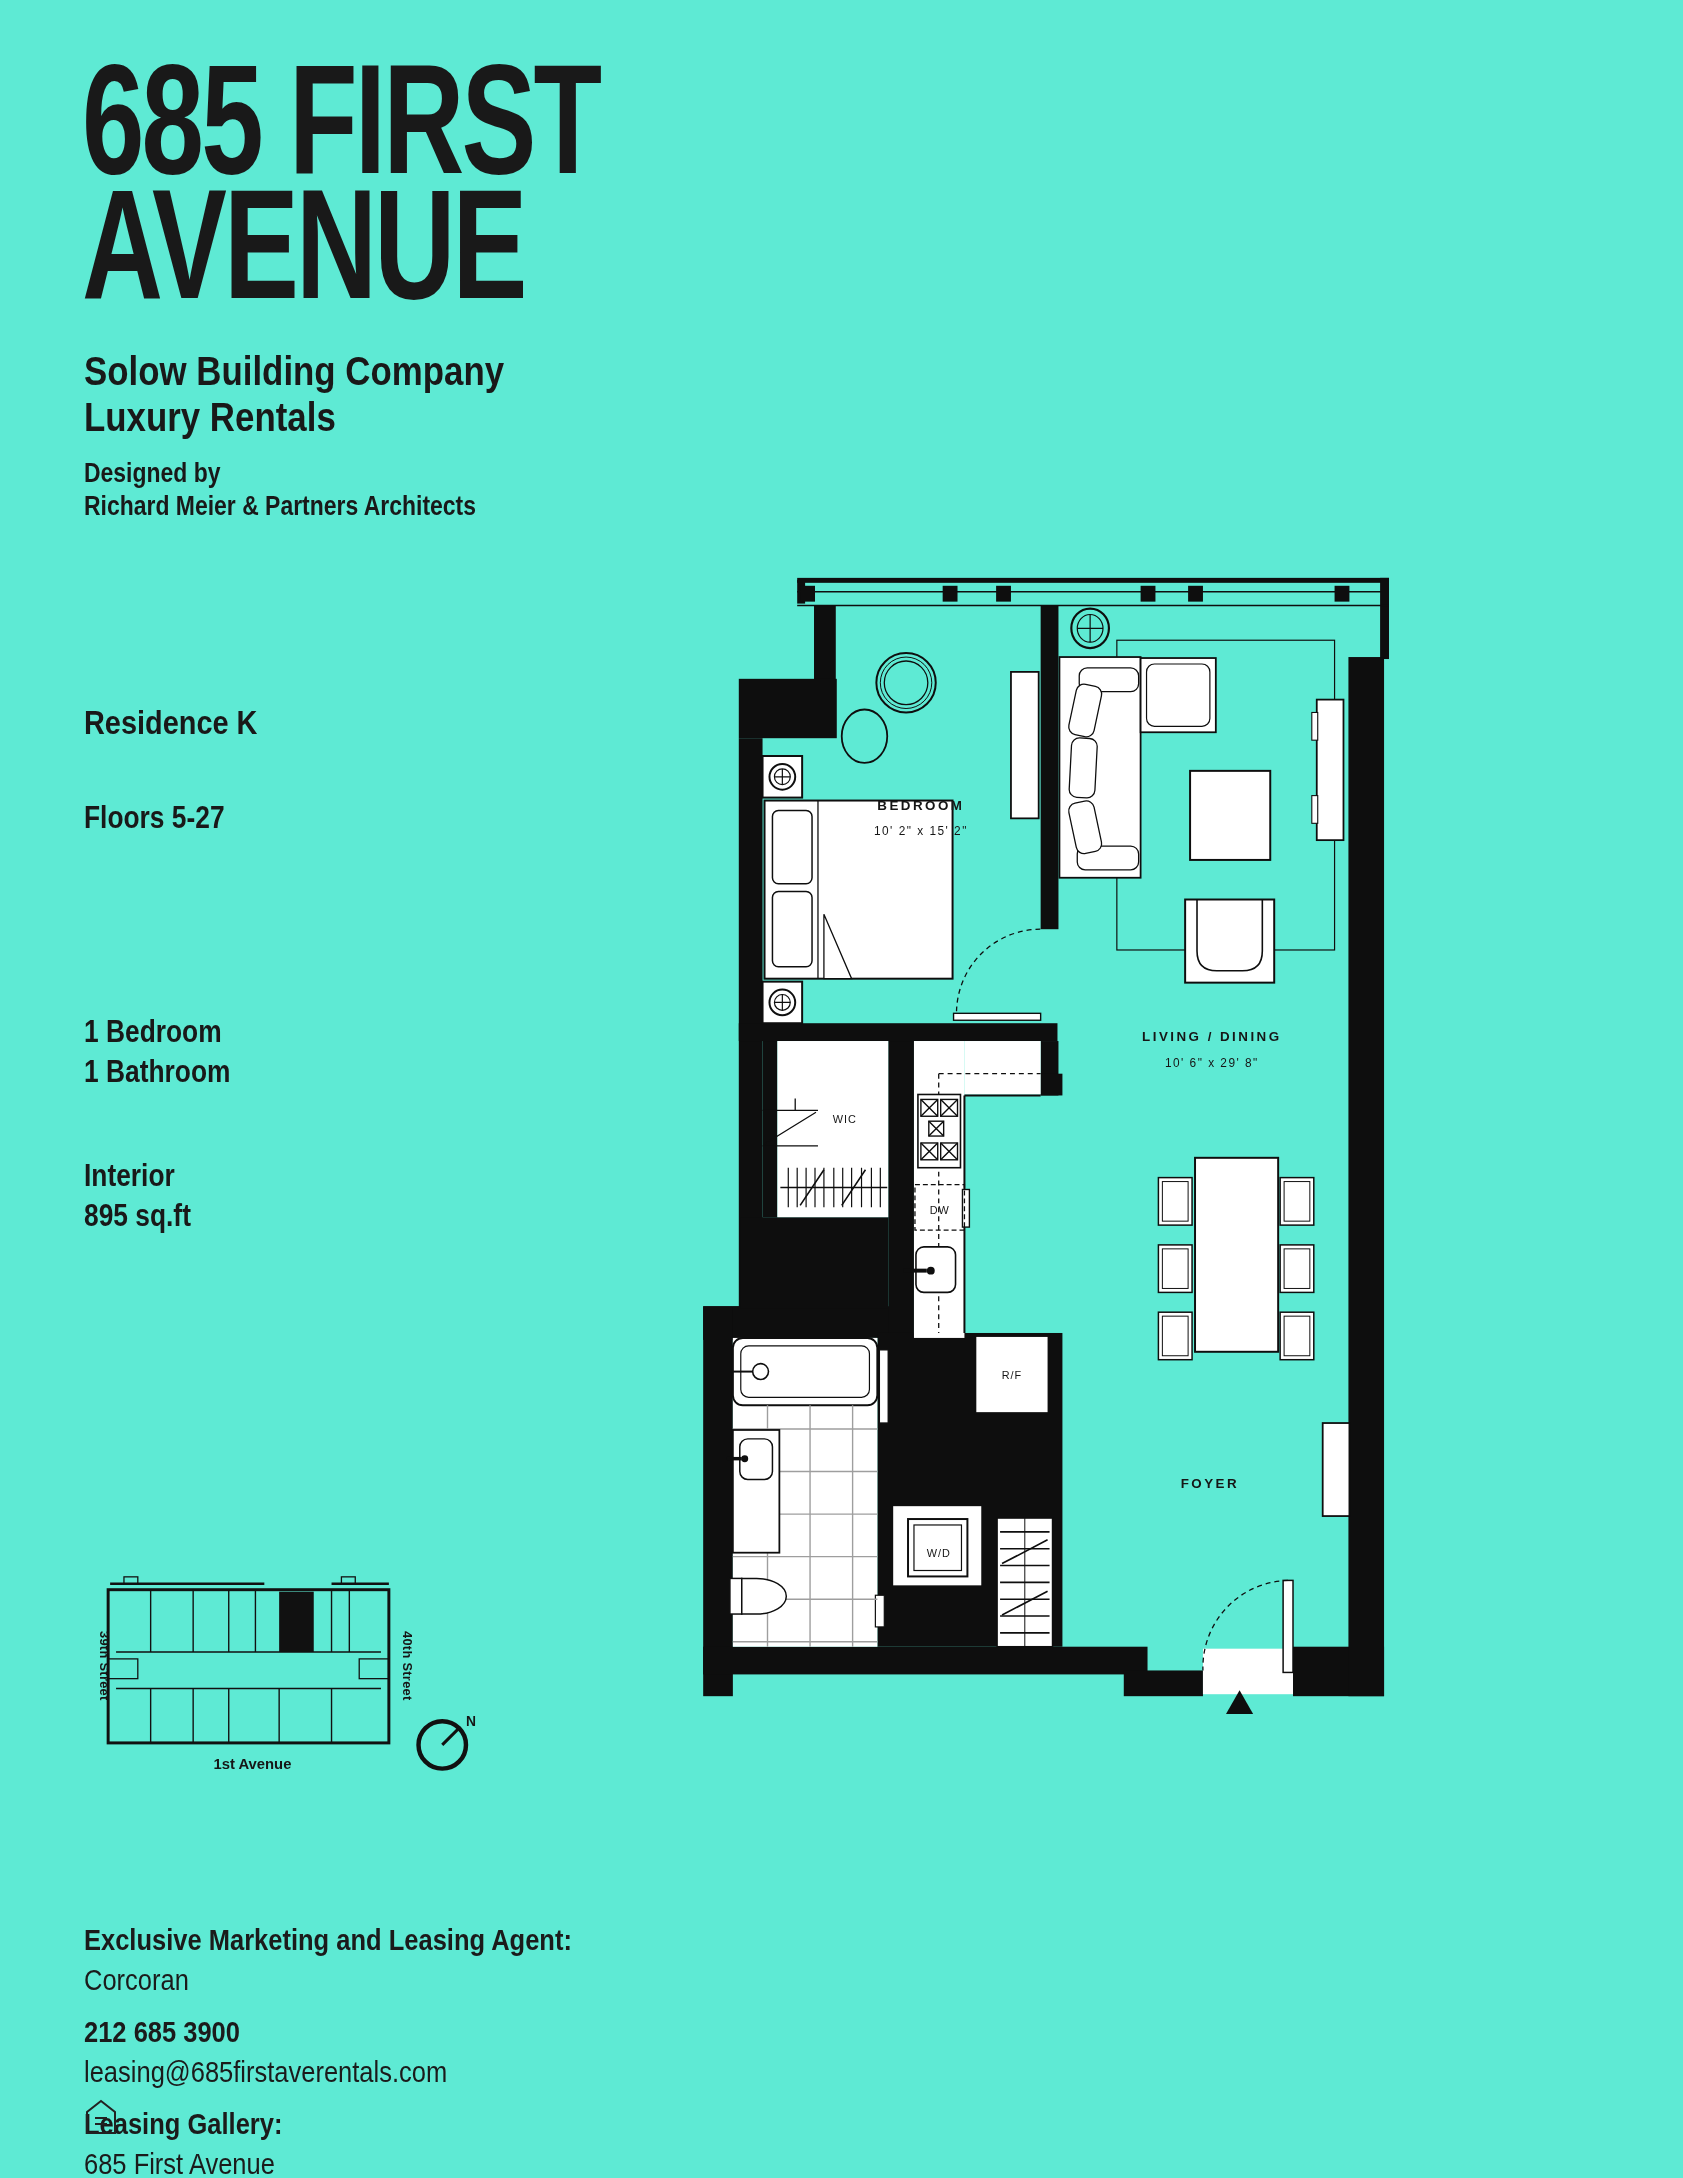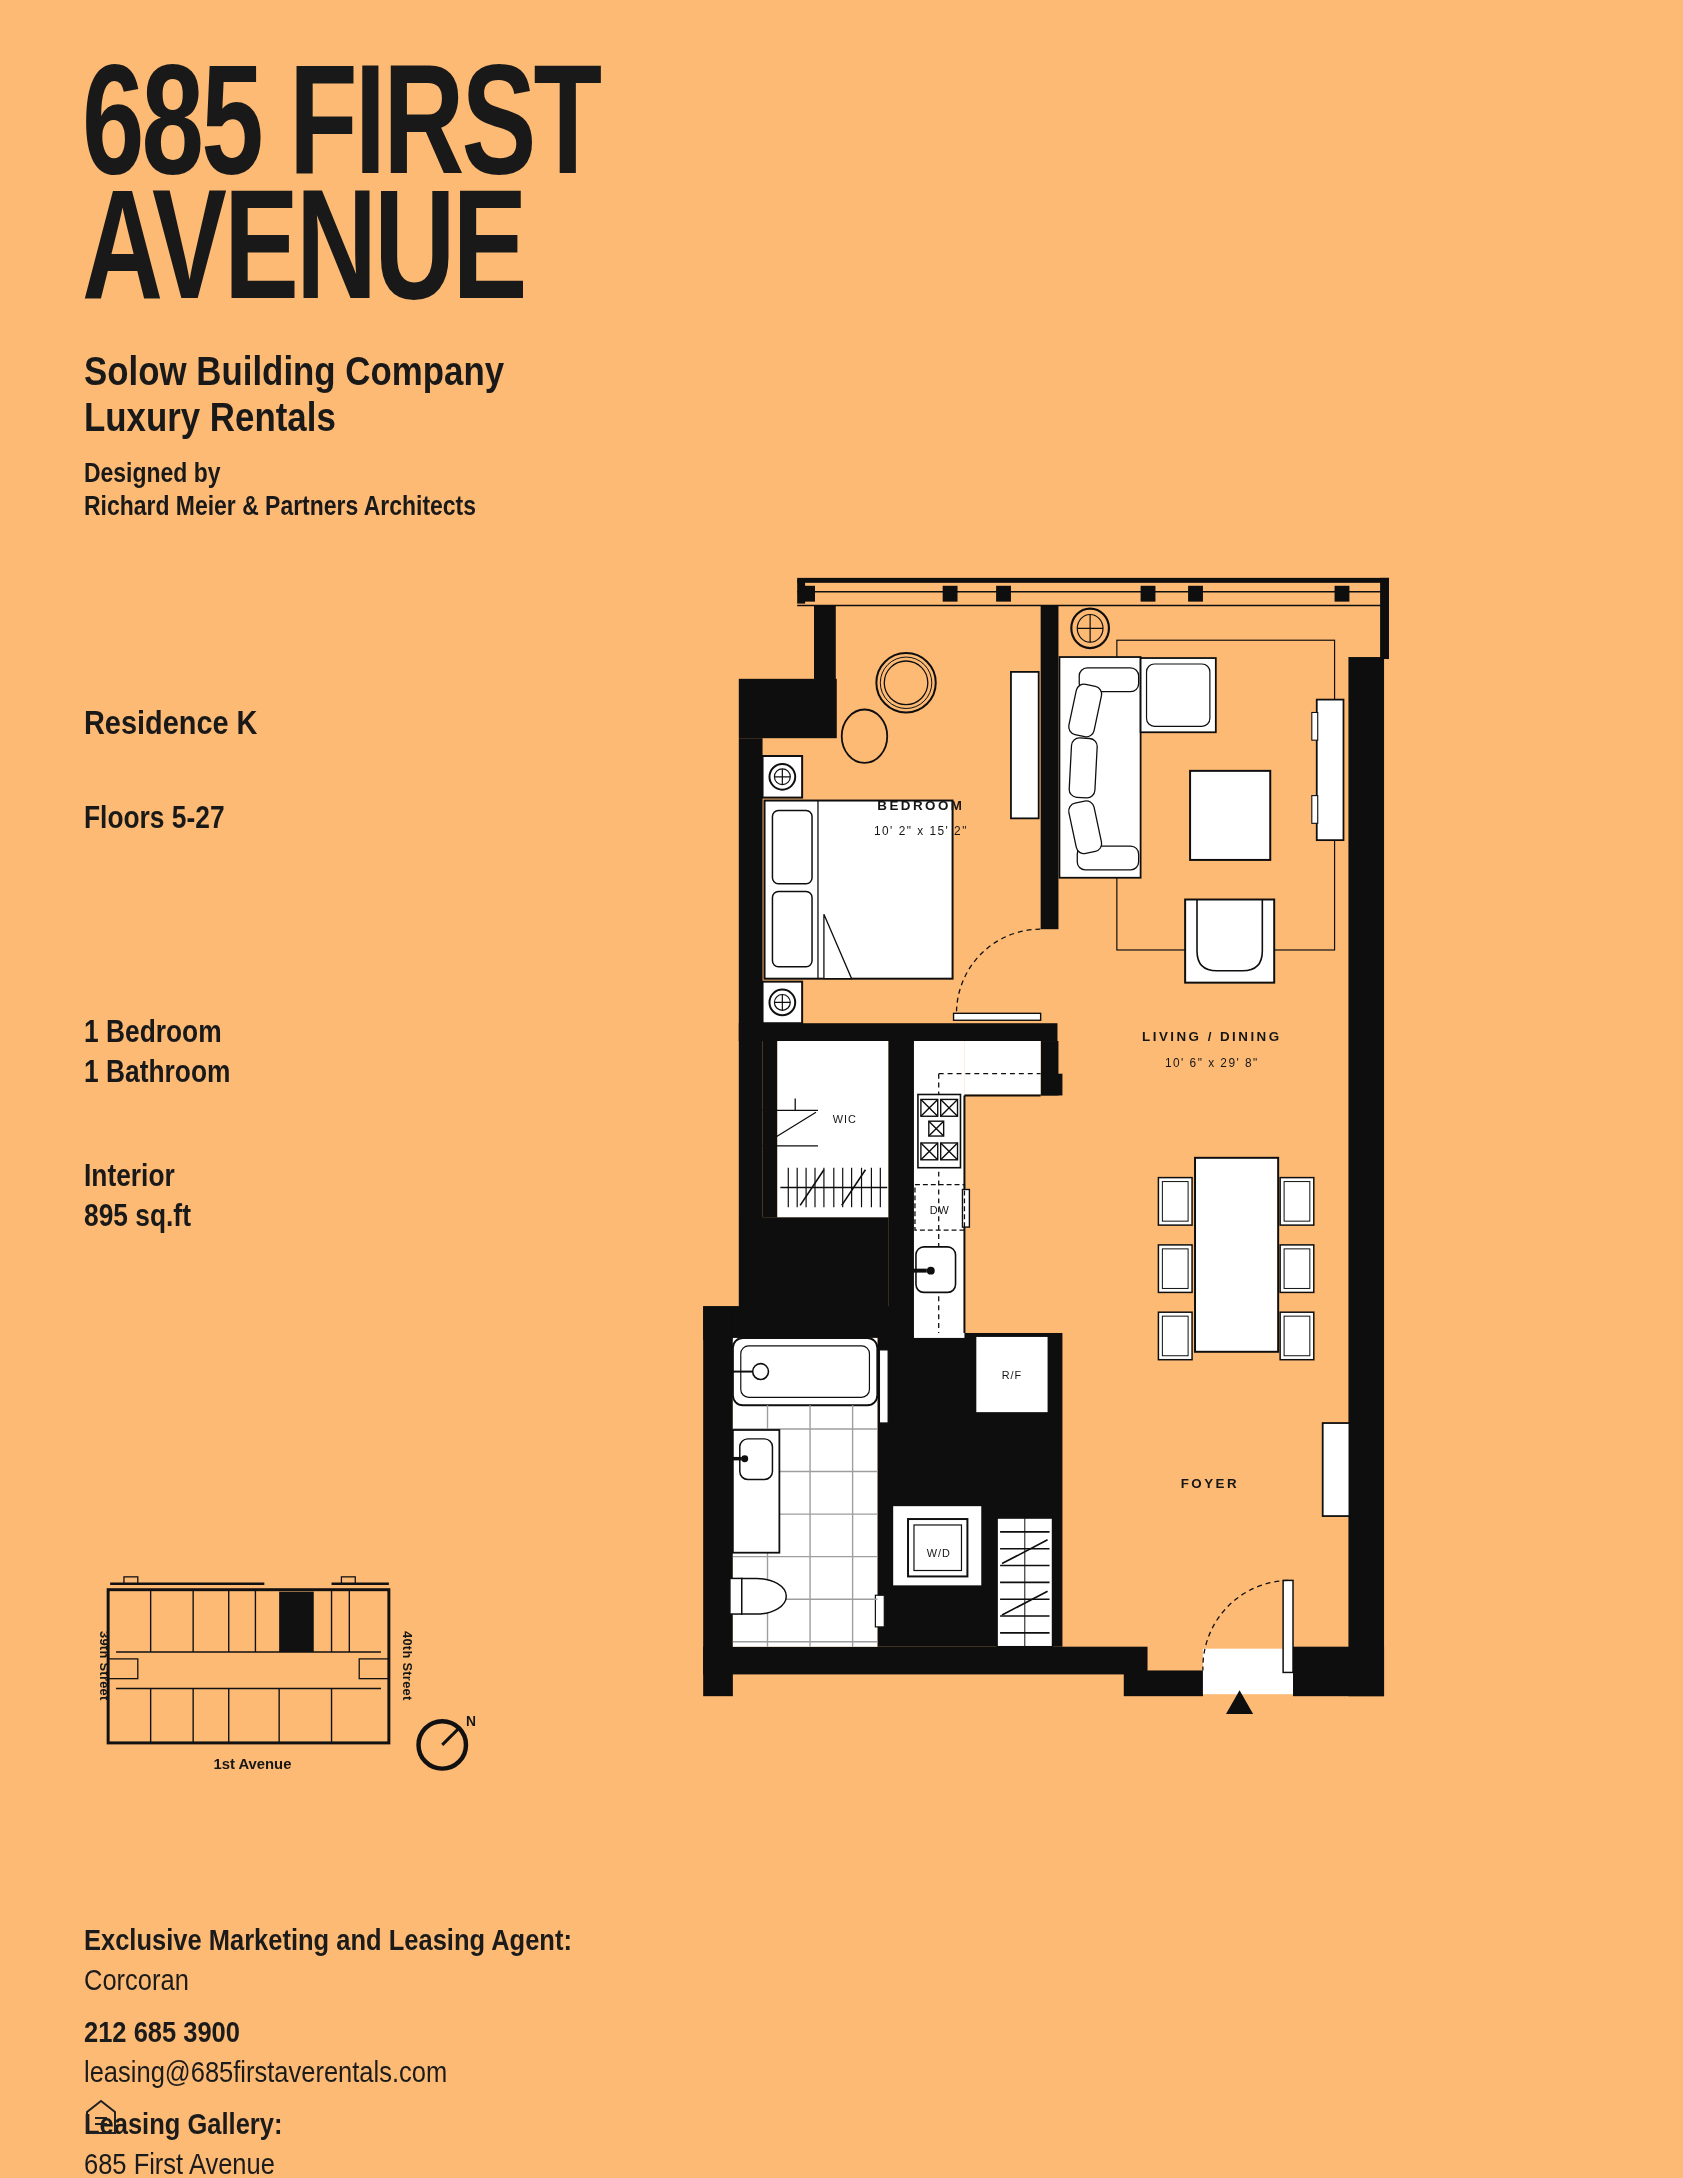--- a/index.html
+++ b/index.html
@@ -1,16 +1,16 @@
 <!DOCTYPE html>
 <html><head>
 <meta charset="utf-8">
 <style>
   html,body{margin:0;padding:0;background:#e8e8e8;}
-  .page{position:relative;width:1683px;height:2178px;background:#fdba74;
+  .page{position:relative;width:1683px;height:2178px;background:#5eead4;
         font-family:"Liberation Sans",sans-serif;color:#1b1b1b;overflow:hidden;margin:0 auto;}
   .abs{position:absolute;}
   .cond{transform:scaleX(0.85);transform-origin:0 0;white-space:nowrap;display:block;}
   .title-line{font-weight:900;font-size:156px;line-height:125px;letter-spacing:-4px;
               transform:scaleX(0.72);transform-origin:0 0;white-space:nowrap;color:#191919;}
   .subtitle{font-weight:800;font-size:41px;line-height:1.13;color:#191919;}
   .designed{font-weight:700;font-size:27px;line-height:1.22;color:#191919;}
   .res-name{font-weight:800;font-size:34px;color:#191919;}
   .res-line{font-weight:700;font-size:31px;line-height:1.3;color:#191919;}
   .contact-line{font-size:30px;line-height:1.32;}

